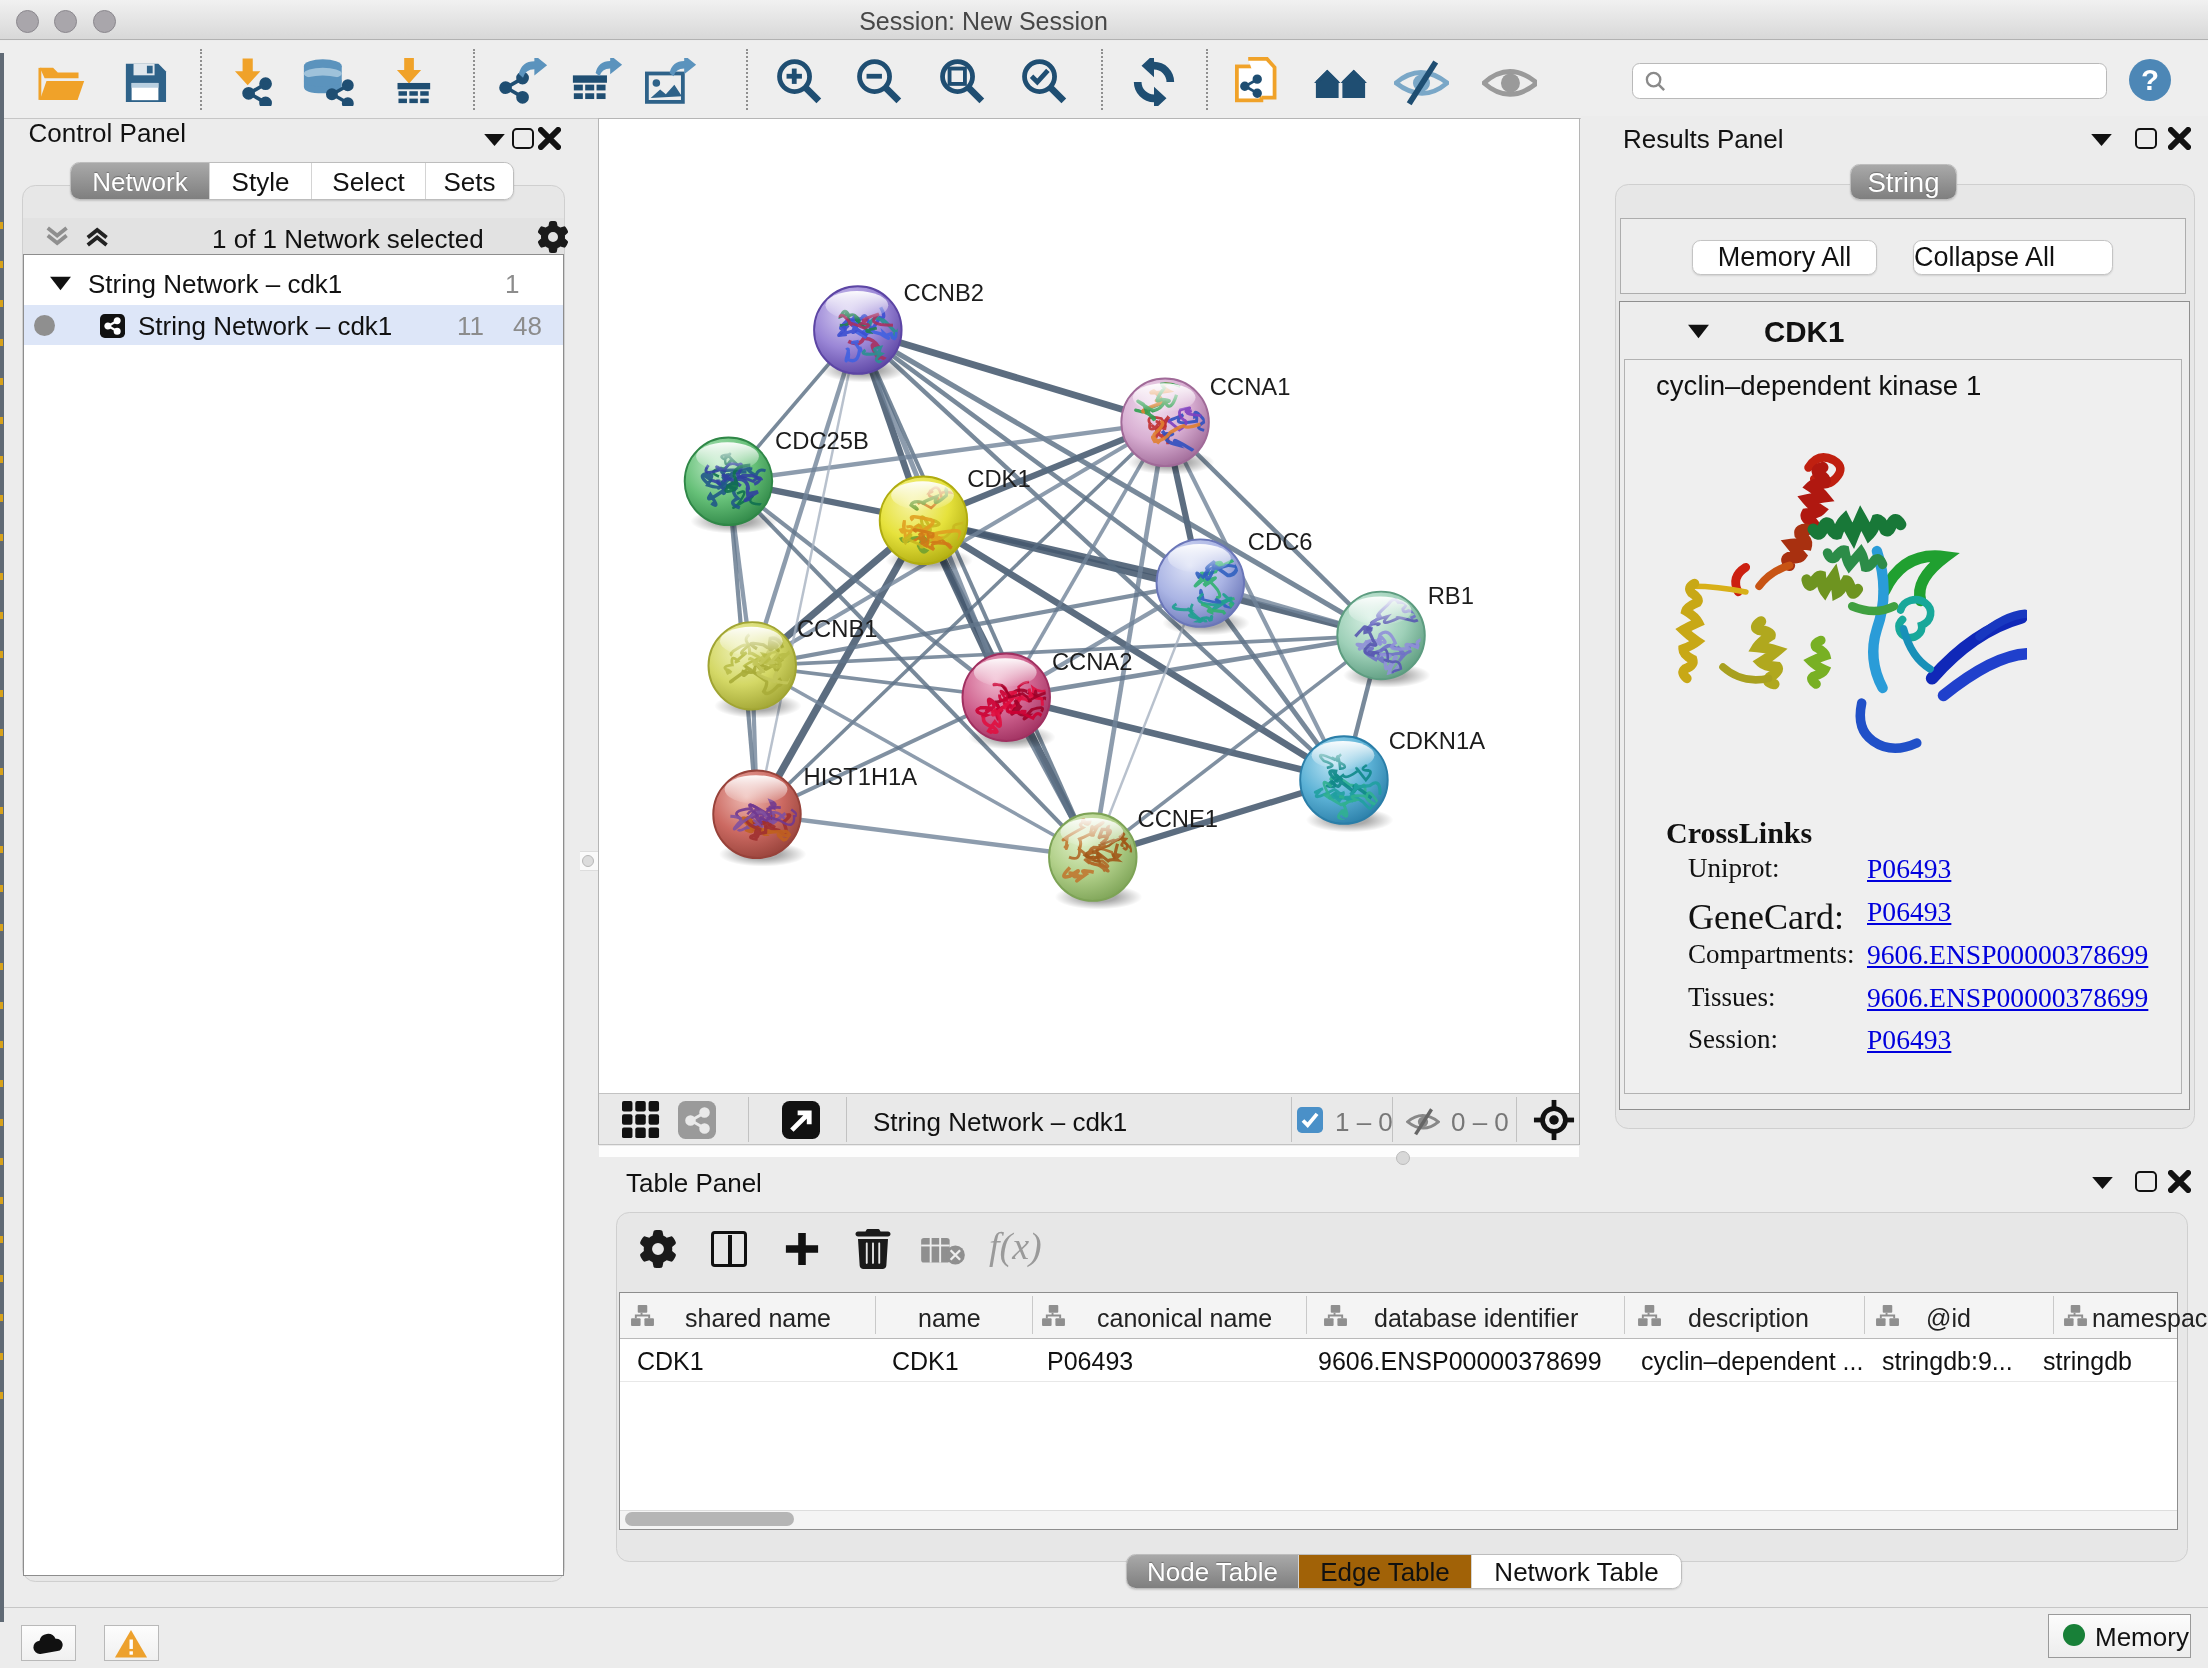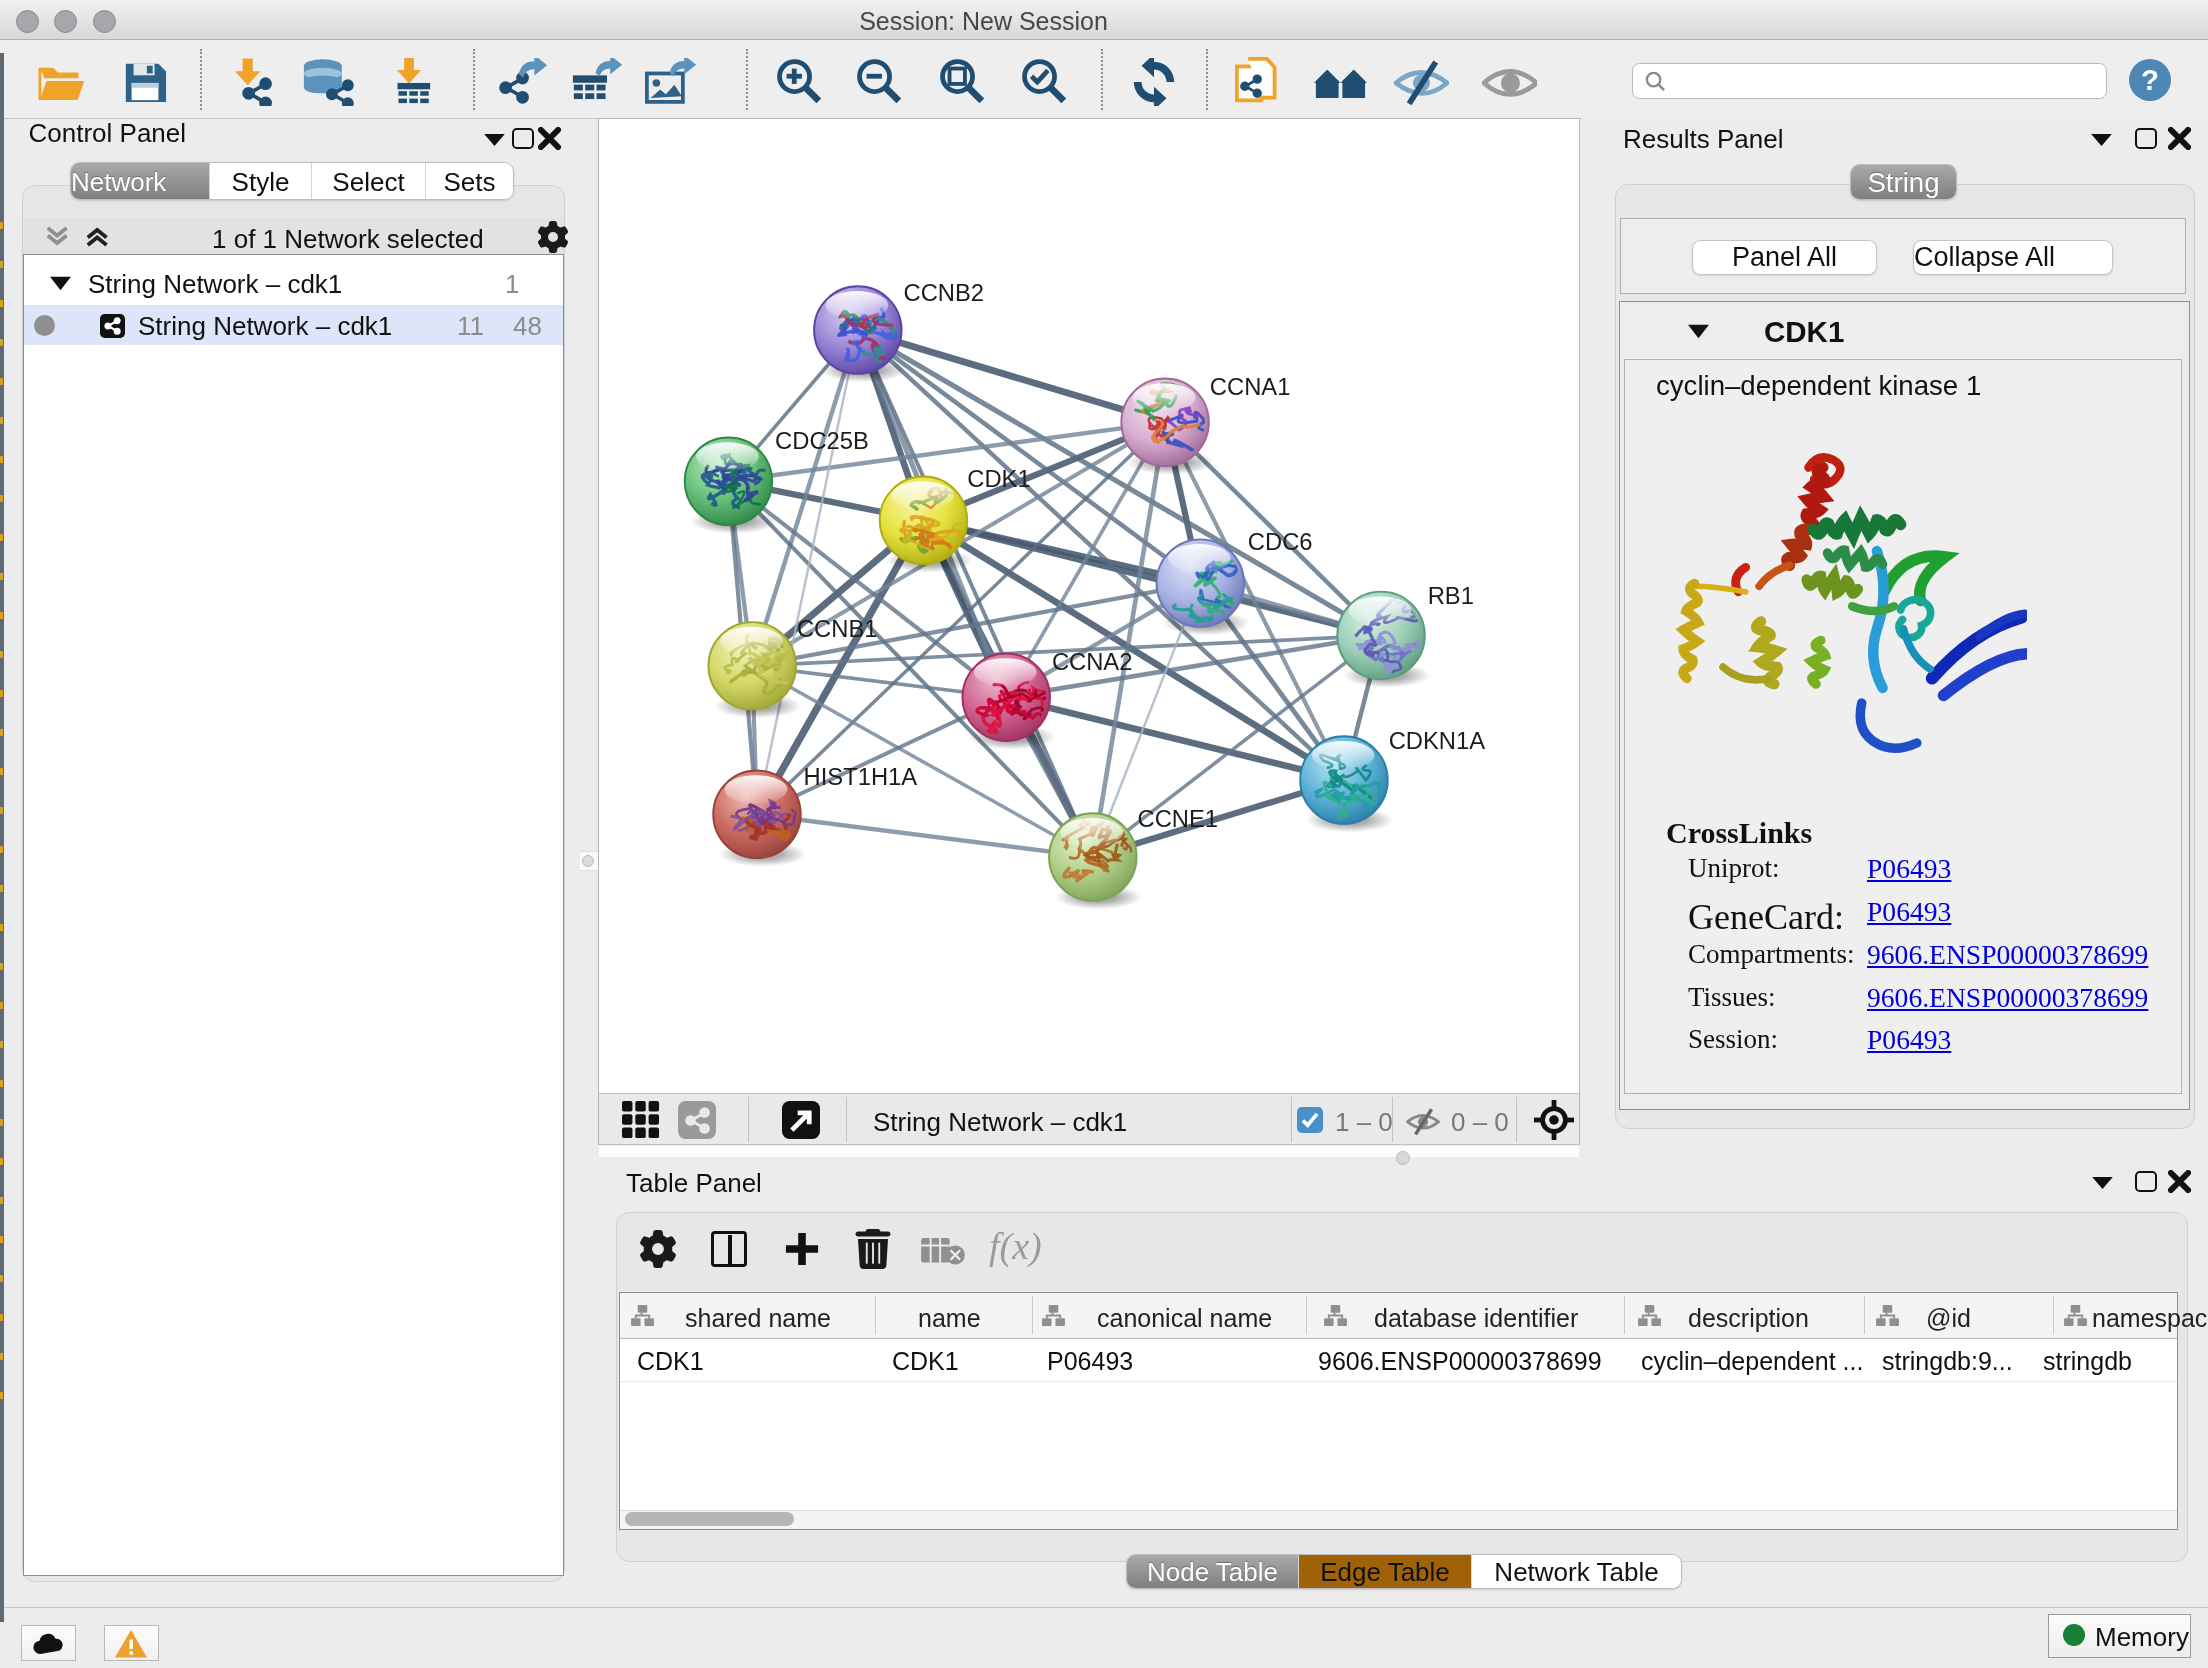--- a/index.html
+++ b/index.html
@@ -171,21 +171,21 @@
 <div class="ptitle abs" style="left:28.5px;top:118px">Control Panel</div>
 <svg class="abs" style="left:483px;top:132px" width="23" height="15" viewBox="0 0 24 16">
     <path d="M1 2 h22 l-11 13 z" fill="#111"></path>
   </svg>
 <div class="abs" style="left:512px;top:128px;width:22px;height:21px;border:2.9px solid #111;border-radius:4.8px"></div>
 <svg class="abs" style="left:538px;top:127px" width="23" height="23" viewBox="0 0 24 24">
     <path d="M3 3 L21 21 M21 3 L3 21" stroke="#111" stroke-width="6" stroke-linecap="round"></path>
   </svg>
 <div class="abs" style="left:22px;top:185px;width:543px;height:1397px;background:#e7e7e7;border:1px solid #cfcfcf;border-radius:13.3px"></div>
 <div class="abs" style="left:70px;top:162px;height:38px;display:flex;border-radius:9.5px;overflow:hidden;border:1px solid #bdbdbd;box-shadow:0 1px 1.9px rgba(0,0,0,0.15);z-index:4">
-    <div style="width:138px;background:linear-gradient(#a9a9a9,#7f7f7f);color:#fff;font-size:26px;text-align:left;line-height:38px;text-shadow:0 -1px 1px rgba(0,0,0,0.3)">Network</div>
+    <div style="width:138px;background:linear-gradient(#a9a9a9,#7f7f7f);color:#fff;font-size:26px;text-align:center;line-height:38px;text-shadow:0 -1px 1px rgba(0,0,0,0.3)">Network</div>
     <div style="width:102px;background:#fff;color:#111;font-size:26px;text-align:center;line-height:38px;border-left:1px solid #d4d4d4">Style</div>
     <div style="width:114px;background:#fff;color:#111;font-size:26px;text-align:center;line-height:38px;border-left:1px solid #d4d4d4">Select</div>
     <div style="width:88px;background:#fff;color:#111;font-size:26px;text-align:center;line-height:38px;border-left:1px solid #d4d4d4">Sets</div>
   </div>
 <div class="abs" style="left:23px;top:218px;width:541px;height:36px;background:#e2e2e2;color:#111">
 <svg class="abs" style="left:21px;top:7.6px" width="32" height="21" viewBox="0 0 34 22">
       <g fill="none" stroke="#8f8f8f" stroke-width="4">
         <path d="M4 2 l10 8 10-8"></path>
         <path d="M4 10 l10 8 10-8"></path>
       </g>
@@ -628,21 +628,21 @@
   </svg>
 <div class="abs" style="left:2135px;top:128px;width:22px;height:21px;border:2.9px solid #111;border-radius:4.8px"></div>
 <svg class="abs" style="left:2168px;top:127px" width="23" height="23" viewBox="0 0 24 24">
     <path d="M3 3 L21 21 M21 3 L3 21" stroke="#111" stroke-width="6" stroke-linecap="round"></path>
   </svg>
 <div class="abs" style="left:1850px;top:164px;height:36px;display:flex;border-radius:9.5px;overflow:hidden;border:1px solid #bdbdbd;box-shadow:0 1px 1.9px rgba(0,0,0,0.15);z-index:4">
     <div style="width:105px;background:linear-gradient(#a9a9a9,#7f7f7f);color:#fff;font-size:27.6px;text-align:center;line-height:36px;text-shadow:0 -1px 1px rgba(0,0,0,0.3)">String</div>
   </div>
 <div class="abs" style="left:1615px;top:184px;width:580px;height:945px;background:#e7e7e7;border:1px solid #cfcfcf;border-radius:13.3px"></div>
 <div class="abs" style="left:1620px;top:218px;width:566px;height:76px;background:#ededed;border:1px solid #adadad"></div>
-<div class="abs" style="left:1692px;top:240px;width:185px;height:35px;background:#fff;border:1px solid #c4c4c4;border-radius:8.6px;font-size:27px;color:#111;text-align:center;line-height:33px;box-shadow:0 1px 1.9px rgba(0,0,0,0.12)">Panel All</div>
+<div class="abs" style="left:1692px;top:240px;width:185px;height:35px;background:#fff;border:1px solid #c4c4c4;border-radius:8.6px;font-size:27px;color:#111;text-align:center;line-height:33px;box-shadow:0 1px 1.9px rgba(0,0,0,0.12)">Memory All</div>
 <div class="abs" style="left:1913px;top:240px;width:200px;height:35px;background:#fff;border:1px solid #c4c4c4;border-radius:8.6px;font-size:27px;color:#111;text-align:left;line-height:33px;box-shadow:0 1px 1.9px rgba(0,0,0,0.12)">Collapse All</div>
 <div class="abs" style="left:1619px;top:301px;width:571px;height:809px;background:#ededed;border:1.9px solid #8f8f8f"></div>
 <svg class="abs" style="left:1686px;top:322px" width="25" height="19" viewBox="0 0 26 20">
     <path d="M2 3 h22 l-11 14 z" fill="#111"></path>
   </svg>
 <div class="abs" style="left:1764px;top:315px;font-size:29.5px;font-weight:bold;color:#111">CDK1</div>
 <div class="abs" style="left:1624px;top:359px;width:558px;height:735px;background:#efefef;border:1px solid #b2b2b2"></div>
 <div class="abs" style="left:1656px;top:370px;font-size:27.6px;color:#111">cyclin–dependent kinase 1</div>
 <svg width="361" height="323" viewBox="0 0 380 340" style="position:absolute;left:1666px;top:439px">
     <g stroke-linecap="round">

